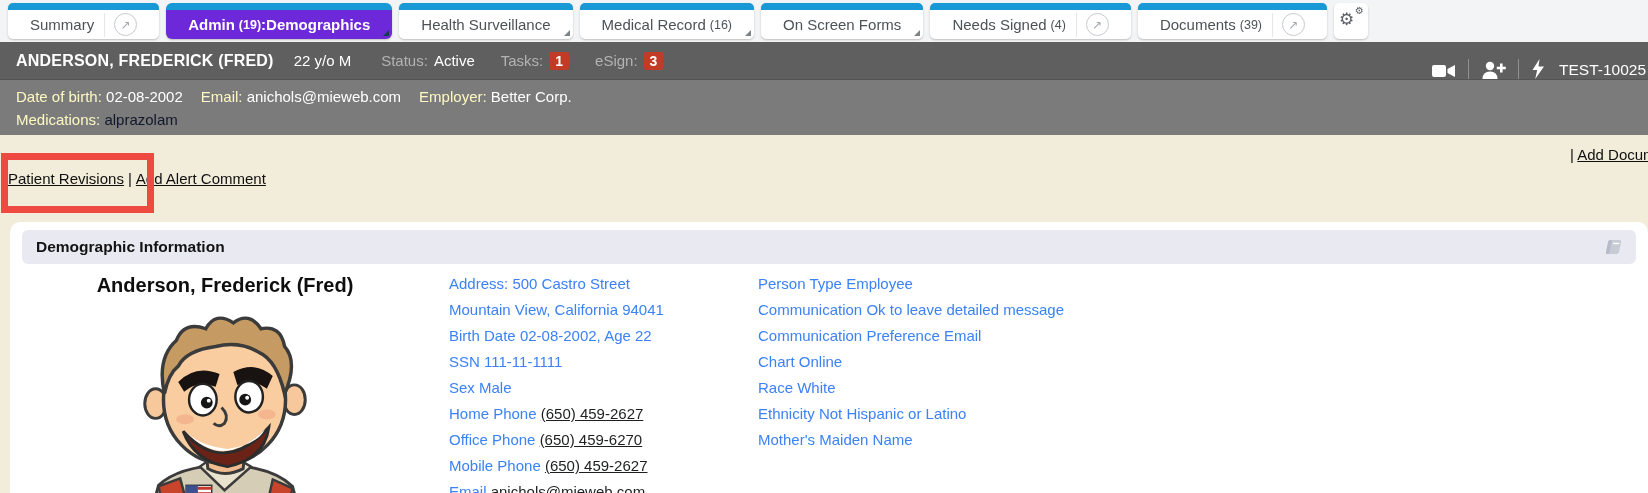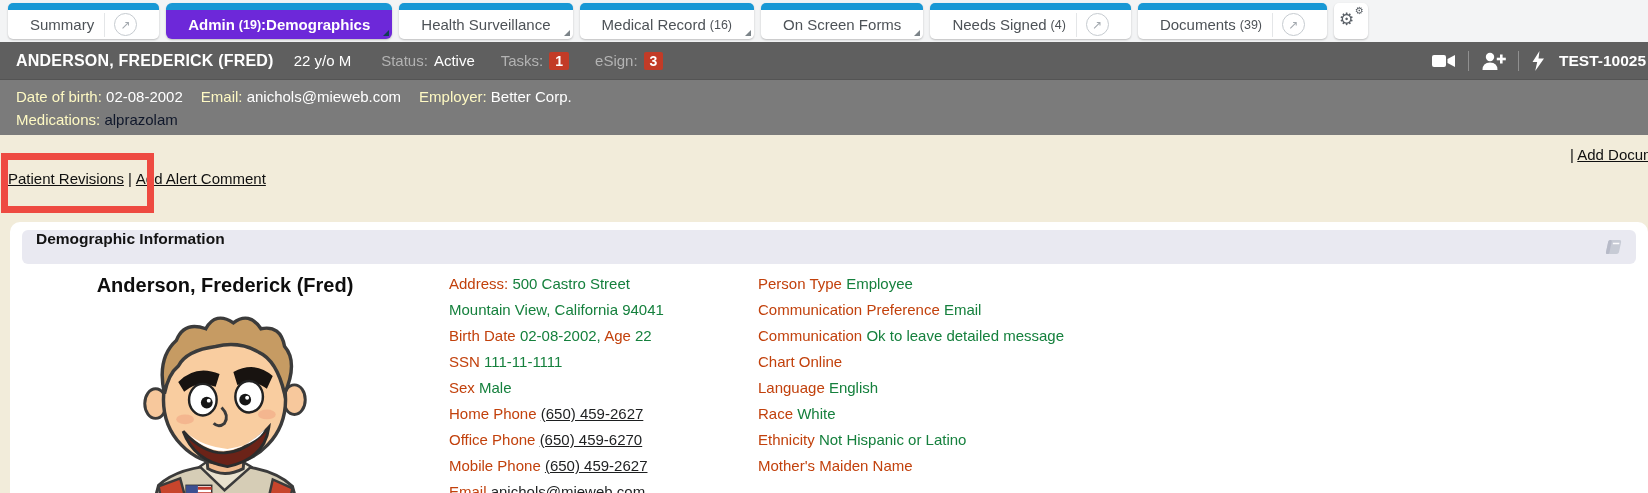--- a/index.html
+++ b/index.html
@@ -22,49 +22,49 @@
   .gear-btn{position:relative;width:34px;height:36px;background:#fff;border-radius:5px;box-shadow:0 1px 2px rgba(0,0,0,.22);color:#5a6067;cursor:pointer;}
   .gear-big{position:absolute;left:5px;top:8px;font-size:17px;line-height:1;}
   .gear-small{position:absolute;right:4px;top:3px;font-size:10px;line-height:1;}
   
   .patientbar{height:37px;background:#5f5f5f;display:flex;align-items:center;padding:0 16px;color:#fff;font-size:15px;position:relative;box-sizing:border-box;}
   .pb-name{font-weight:700;font-size:16px;margin-right:20px;letter-spacing:.2px;}
   .pb-agesex{margin-right:30px;}
   .pb-label{color:#b3b3b3;margin-right:6px;}
   .pb-value{margin-right:26px;}
   .badge{background:#c23b27;border-radius:2px;color:#fff;font-weight:700;font-size:14px;padding:1px 6px;margin-right:26px;cursor:pointer;}
-  .pb-right{position:absolute;left:1432px;top:0;height:100%;display:flex;align-items:center;white-space:nowrap;font-weight:bold;}
+  .pb-right{position:absolute;left:1432px;top:0;height:100%;display:flex;align-items:flex-end;white-space:nowrap;}
   .pb-icon{display:flex;align-items:center;cursor:pointer;}
   .pb-sep{width:1px;height:20px;background:#909090;margin:0 12px;}
   .pb-id{font-size:15.5px;margin-left:14px;}
   
   .infoband{height:56px;background:#7b7b7b;border-top:1px solid #545454;color:#fff;font-size:15px;padding:5px 16px;box-sizing:border-box;}
   .ib-row{line-height:23px;display:flex;gap:18px;}
   .ib-label{color:#fef9c3;}
   .ib-value{color:#ffffff;}
   .med{color:#0f172a;}
   
   .action-links{position:absolute;top:170px;left:8px;font-size:15px;color:#101010;z-index:3;white-space:nowrap;}
   .link{color:#101010;text-decoration:underline;cursor:pointer;}
   .links-sep{margin:0 4px;}
   .add-doc{position:absolute;top:146px;left:1570px;font-size:15px;color:#101010;white-space:nowrap;z-index:3;}
   .red-box{position:absolute;left:1px;top:153px;width:153px;height:60px;border:7px solid #ee4a41;box-sizing:border-box;z-index:6;pointer-events:none;}
   
   .panel{position:absolute;top:222px;left:10px;right:0;bottom:0;background:#fff;border-radius:10px 10px 0 0;}
-  .panel-header{margin:8px 12px 0;height:34px;background:#e9e9f1;border-radius:6px;display:flex;justify-content:space-between;padding:0 14px;}
+  .panel-header{margin:8px 12px 0;height:34px;background:#e9e9f1;border-radius:6px;display:flex;align-items:center;justify-content:space-between;padding:0 14px;}
   .panel-title{font-weight:700;font-size:15.5px;color:#131313;}
   .panel-hicon{display:flex;align-items:center;cursor:pointer;opacity:.9;}
   .panel-content{display:flex;padding-top:7px;}
   .col-left{width:430px;text-align:center;flex:0 0 auto;}
   .patient-name{font-size:20px;font-weight:700;color:#0e0e0e;line-height:28px;}
   .avatar{margin-top:4px;display:inline-block;}
   .col-mid{width:309px;margin-left:9px;font-size:15px;line-height:26px;flex:0 0 auto;}
   .col-right{font-size:15px;line-height:26px;}
-  .f-label{color:#c2410c;}
-  .f-value{color:#15803d;margin-top:25px;}
+  .f-label{color:#3b82f6;}
+  .f-value{color:#3b82f6;margin-top:25px;}
   .f-link{color:#1d1f20;text-decoration:underline;cursor:pointer;}
 </style>
 </head>
 <body>
 
 <div class="tabbar">
   <div class="tab">
     <span>Summary</span>
     <span class="tab-ext">
       <span class="ext-circle">
@@ -219,22 +219,21 @@
       <div class="f-row"><span class="f-label">Birth Date</span> <span class="f-value">02-08-2002,</span> <span class="f-label">Age</span> <span class="f-value">22</span></div>
       <div class="f-row"><span class="f-label">SSN</span> <span class="f-value">111-11-1111</span></div>
       <div class="f-row"><span class="f-label">Sex</span> <span class="f-value">Male</span></div>
       <div class="f-row"><span class="f-label">Home Phone</span> <span class="f-link">(650) 459-2627</span></div>
       <div class="f-row"><span class="f-label">Office Phone</span> <span class="f-link">(650) 459-6270</span></div>
       <div class="f-row"><span class="f-label">Mobile Phone</span> <span class="f-link">(650) 459-2627</span></div>
       <div class="f-row"><span class="f-label">Email</span> <span class="f-link">anichols@mieweb.com</span></div>
     </div>
     <div class="col-right">
       <div class="f-row"><span class="f-label">Person Type</span> <span class="f-value">Employee</span></div>
+      <div class="f-row"><span class="f-label">Communication</span> <span class="f-value">Ok to leave detailed message</span></div>
       <div class="f-row"><span class="f-label">Communication Preference</span> <span class="f-value">Email</span></div>
-      <div class="f-row"><span class="f-label">Communication</span> <span class="f-value">Ok to leave detailed message</span></div>
       <div class="f-row"><span class="f-label">Chart Online</span> <span class="f-value"></span></div>
-      <div class="f-row"><span class="f-label">Language</span> <span class="f-value">English</span></div>
       <div class="f-row"><span class="f-label">Race</span> <span class="f-value">White</span></div>
       <div class="f-row"><span class="f-label">Ethnicity</span> <span class="f-value">Not Hispanic or Latino</span></div>
       <div class="f-row"><span class="f-label">Mother's Maiden Name</span> <span class="f-value"></span></div>
     </div>
   </div>
 </div>
 
 </body></html>

